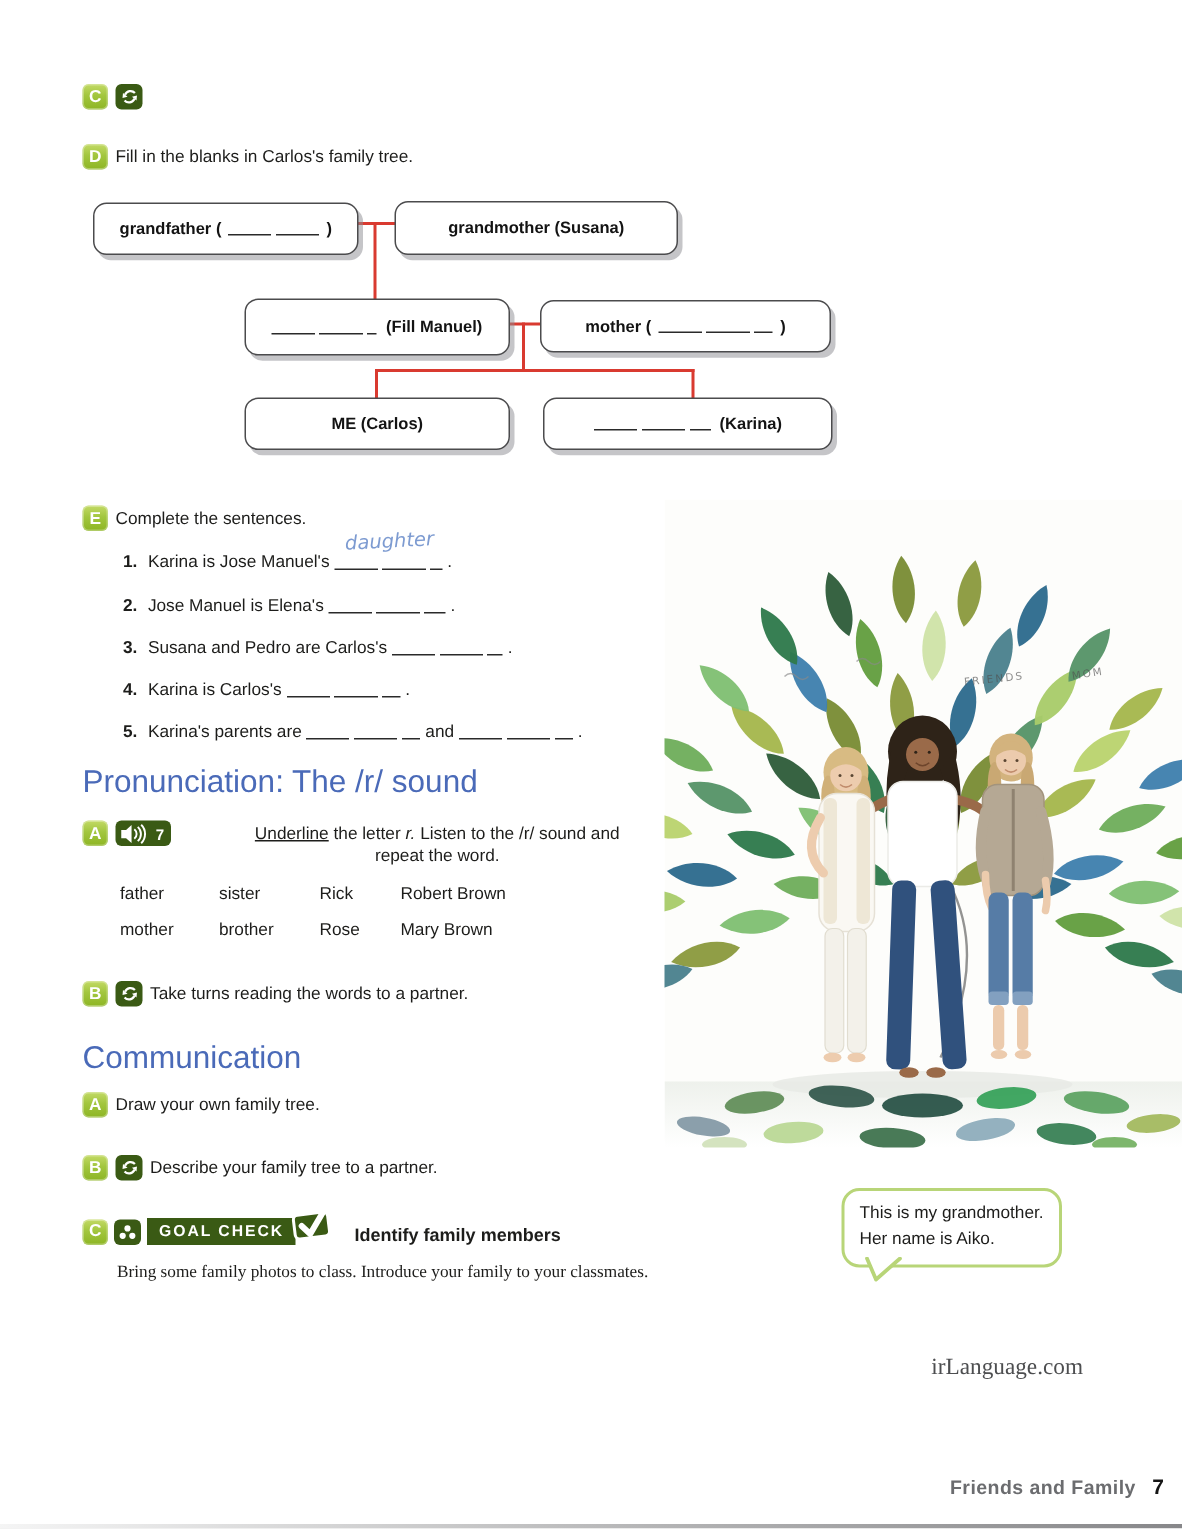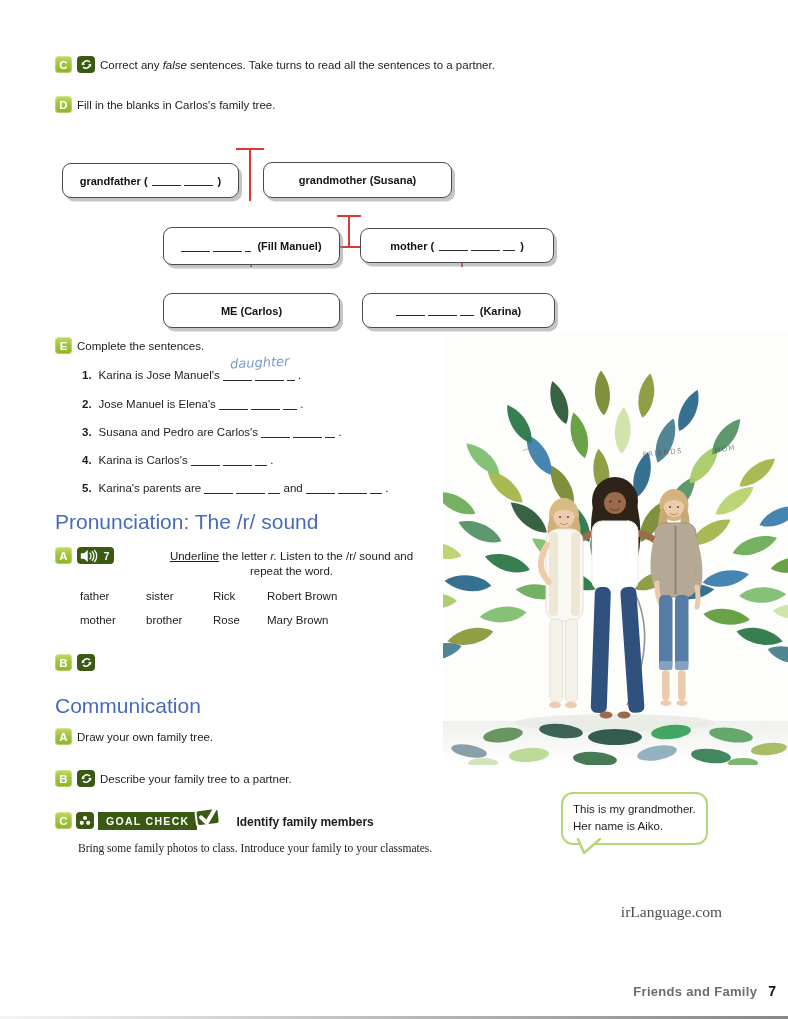--- a/index.html
+++ b/index.html
@@ -13,21 +13,21 @@
          box-shadow:inset 0 0 0 1px rgba(255,255,255,.3);}
   .dkicon{flex:0 0 auto;width:18px;height:17px;border-radius:4px;background:#3a5a14;
           display:flex;align-items:center;justify-content:center;}
   .txt{font-size:11.5px;line-height:1.3;padding-top:2px;}
   .h1{position:absolute;font-size:21px;color:#4a6ab8;}
   .blank{display:inline-block;height:11px;vertical-align:-2px;
          background-image:repeating-linear-gradient(to right,#2a2a2a 0,#2a2a2a 29px,transparent 29px,transparent 32px);
          background-size:100% 1.4px;background-position:0 100%;background-repeat:no-repeat;}
   .fbox{position:absolute;background:#fff;border:1.7px solid #4b4b4d;border-radius:9px;
         box-shadow:3px 3.5px 0 rgba(140,140,146,.5);display:flex;align-items:center;justify-content:center;
-        font-size:11px;font-weight:bold;color:#131313;margin-top:28px;}
+        font-size:11px;font-weight:bold;color:#131313;}
   .fbox .inner{display:inline;white-space:nowrap;}
   .rline{position:absolute;background:#d93a30;}
   .sent{position:absolute;font-size:11.5px;white-space:nowrap;}
   .sent .num{font-weight:bold;margin-right:7px;}
   .answer{position:absolute;left:7px;top:-15px;font-family:"DejaVu Sans",sans-serif;font-style:italic;
           font-size:13px;color:#7d9bd1;transform:rotate(-3deg);white-space:nowrap;font-weight:normal;}
   .wordgrid{position:absolute;display:grid;grid-template-columns:66px 67px 54px auto;row-gap:12px;
             font-size:11.5px;}
   .goalband{display:flex;align-items:center;background:#3a5a14;height:18px;padding:0 8px;
             color:#fff;font-weight:bold;font-size:10.5px;letter-spacing:1.3px;white-space:nowrap;}
@@ -51,21 +51,20 @@
   <div class="row" style="left:55px;top:56px;">
     <span class="badge">C</span>
     <span class="dkicon">
       <svg width="13" height="13" viewBox="0 0 17 17">
         <path d="M13,5.2 a5.2,5.2 0 0 0 -8.6,1.6" stroke="#fff" stroke-width="2" fill="none"></path>
         <polygon points="2.6,5.2 6.6,8.4 2.2,9.6" fill="#fff"></polygon>
         <path d="M4,11.8 a5.2,5.2 0 0 0 8.6,-1.6" stroke="#fff" stroke-width="2" fill="none"></path>
         <polygon points="14.4,11.8 10.4,8.6 14.8,7.4" fill="#fff"></polygon>
       </svg>
     </span>
-    <span class="txt"><span>Correct any </span><i class="em">false</i><span> sentences. Take turns to read all the sentences to a partner.</span></span>
   </div>
 
   <div class="row" style="left:55px;top:96px;">
     <span class="badge">D</span>
     <span class="txt">Fill in the blanks in Carlos's family tree.</span>
   </div>
 
   <div class="abs" style="left:0;top:0;width:788px;height:320px;">
     <div class="rline" style="left:236px;top:148px;width:28px;height:2px;"></div>
     <div class="rline" style="left:249px;top:148px;width:2px;height:53px;"></div>
@@ -146,20 +145,21 @@
   <div class="row" style="left:55px;top:654px;">
     <span class="badge">B</span>
     <span class="dkicon">
       <svg width="13" height="13" viewBox="0 0 17 17">
         <path d="M13,5.2 a5.2,5.2 0 0 0 -8.6,1.6" stroke="#fff" stroke-width="2" fill="none"></path>
         <polygon points="2.6,5.2 6.6,8.4 2.2,9.6" fill="#fff"></polygon>
         <path d="M4,11.8 a5.2,5.2 0 0 0 8.6,-1.6" stroke="#fff" stroke-width="2" fill="none"></path>
         <polygon points="14.4,11.8 10.4,8.6 14.8,7.4" fill="#fff"></polygon>
       </svg>
     </span>
+    <span class="txt">Take turns reading the words to a partner.</span>
   </div>
 
   <div class="h1" style="left:55px;top:694px;">Communication</div>
 
   <div class="row" style="left:55px;top:728px;">
     <span class="badge">A</span>
     <span class="txt">Draw your own family tree.</span>
   </div>
 
   <div class="row" style="left:55px;top:770px;">

